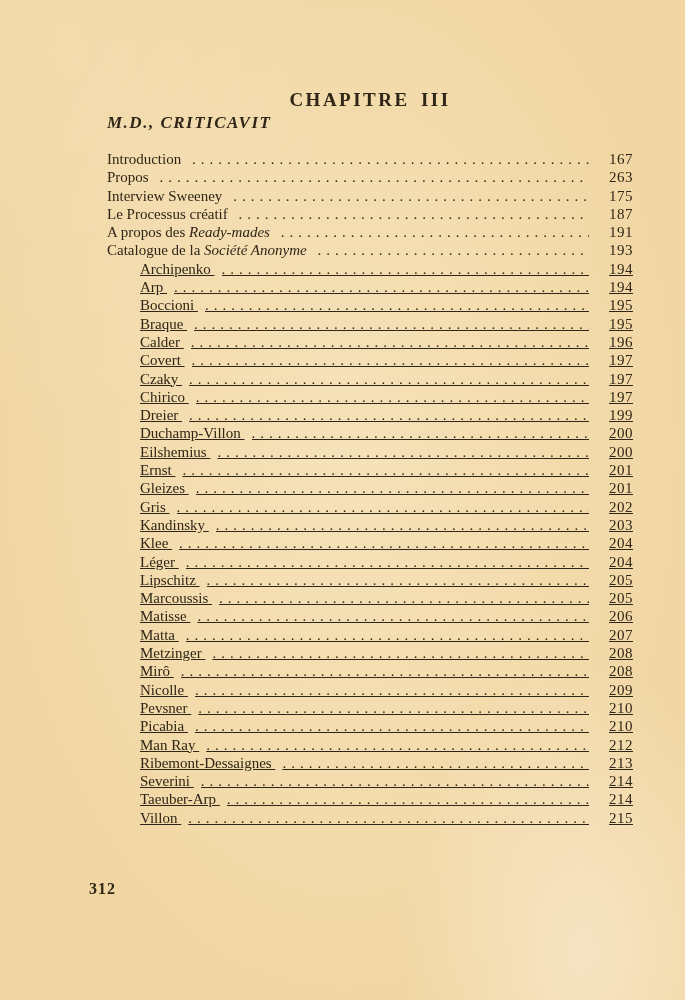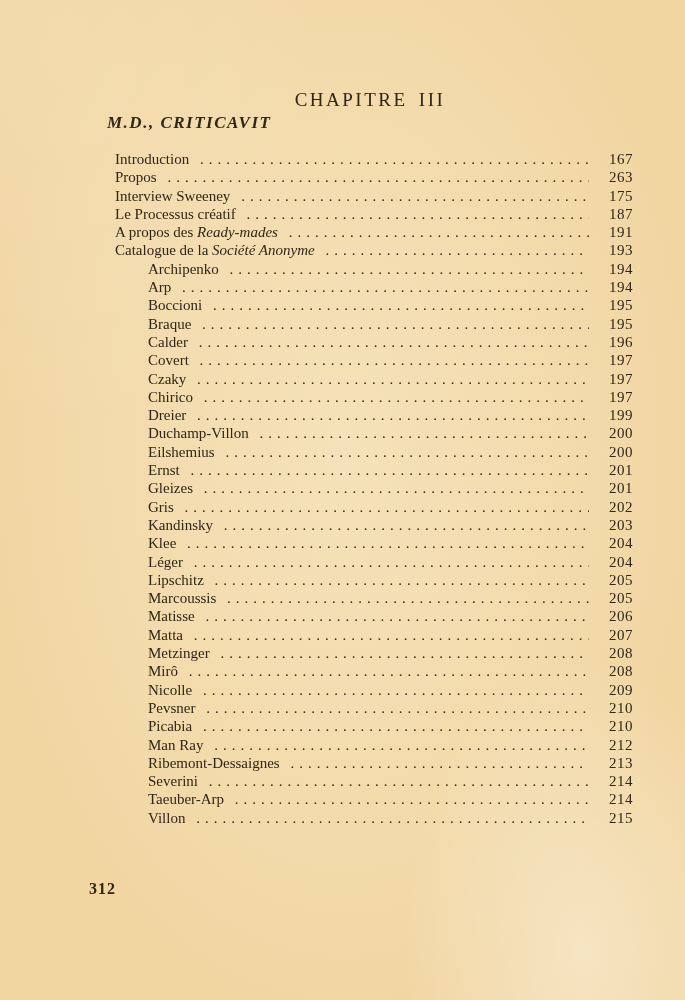--- a/index.html
+++ b/index.html
@@ -27,47 +27,48 @@
     left: 107px;
     top: 90px;
     width: 526px;
     color: #2f2617;
   }
   .chapter-title {
     margin: 0;
     text-align: center;
     font-size: 19px;
     line-height: 20px;
-    font-weight: 400;
+    font-weight: 700;
     letter-spacing: 2.5px;
     word-spacing: 4px;
   }
   .chapter-subtitle {
     margin: 3px 0 0 0;
     text-align: left;
     font-size: 17px;
     line-height: 20px;
     font-weight: 700;
     font-style: italic;
     letter-spacing: 1.5px;
   }
   .toc-list {
-    margin: 17px 0 0 8px;
+    margin: 17px 0 0 0;
     padding: 0;
     list-style: none;
     font-size: 15px;
   }
   .row {
     display: flex;
     align-items: baseline;
     line-height: 18.3px;
     height: 18.3px;
   }
   .row.indent {
     padding-left: 33px;
+    text-decoration: underline;
   }
   .label {
     white-space: pre;
     flex: none;
   }
   .label-italic {
     font-style: italic;
     white-space: pre;
     flex: none;
   }

